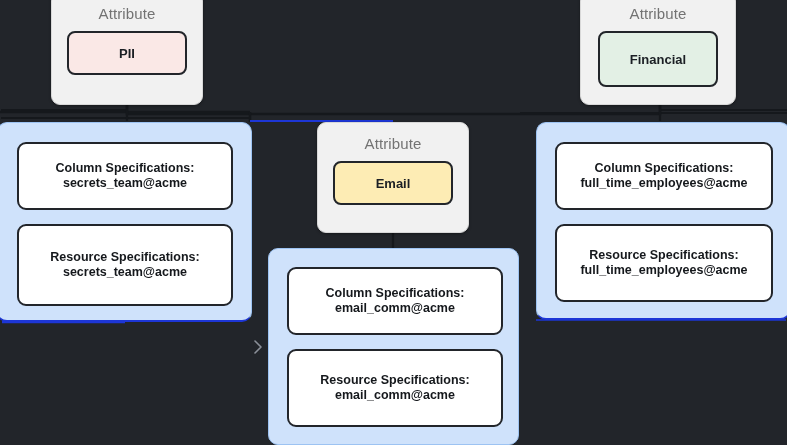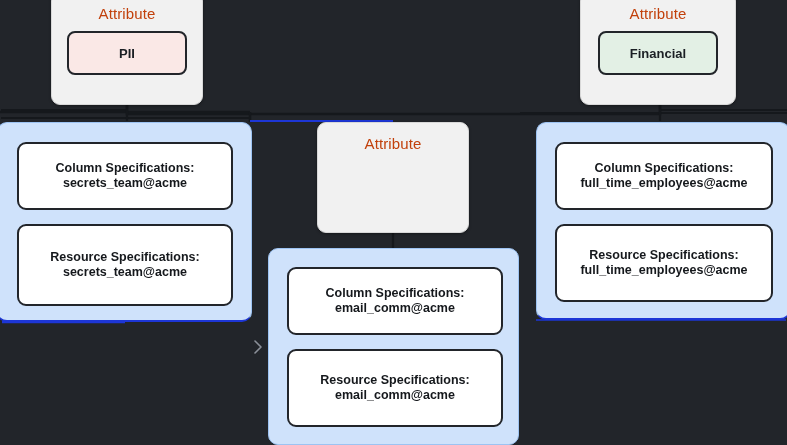--- a/index.html
+++ b/index.html
@@ -35,21 +35,21 @@
     border: 1px solid #d8d8d8;
     border-radius: 9px;
     box-shadow: 0 1px 3px rgba(0,0,0,0.35);
     display: flex;
     flex-direction: column;
     align-items: center;
   }
   .attr-title {
     font-size: 15px;
     font-weight: 400;
-    color: #c2410c;
+    color: #737373;
     letter-spacing: 0.1px;
     line-height: 1;
     margin-top: 13px;
     margin-bottom: 10px;
   }
   .attr-chip {
     border: 2px solid #22252a;
     border-radius: 8px;
     display: flex;
     align-items: center;
@@ -119,25 +119,26 @@
     <path d="M 255 341 L 261 347 L 255 353" fill="none" stroke="#8b9099" stroke-width="1.6" stroke-linecap="round" stroke-linejoin="round"></path>
   </svg>
 
   <div class="attr-group" style="left:51px; top:-8px; width:152px; height:113px;">
     <div class="attr-title">Attribute</div>
     <div class="attr-chip" style="width:120px; height:44px; background:#fae8e6;">PII</div>
   </div>
 
   <div class="attr-group" style="left:580px; top:-8px; width:156px; height:113px;">
     <div class="attr-title">Attribute</div>
-    <div class="attr-chip" style="width:120px; height:44px; background:#e3f0e5;">Financial</div>
+    <div class="attr-chip" style="width:120px; height:56px; background:#e3f0e5;">Financial</div>
   </div>
 
   <div class="attr-group" style="left:317px; top:122px; width:152px; height:111px;">
     <div class="attr-title">Attribute</div>
+    <div class="attr-chip" style="width:120px; height:44px; background:#fdecb4;">Email</div>
   </div>
 
   <div class="spec-group selected" style="left:-3px; top:122px; width:255px; height:200px;">
 
     <div class="spec-card" style="left:19px; top:19px; width:216px; height:68px;">
       <span class="ln">Column Specifications:</span>
       <span class="ln">secrets_team@acme</span>
     </div>
 
     <div class="spec-card" style="left:19px; top:101px; width:216px; height:82px;">

